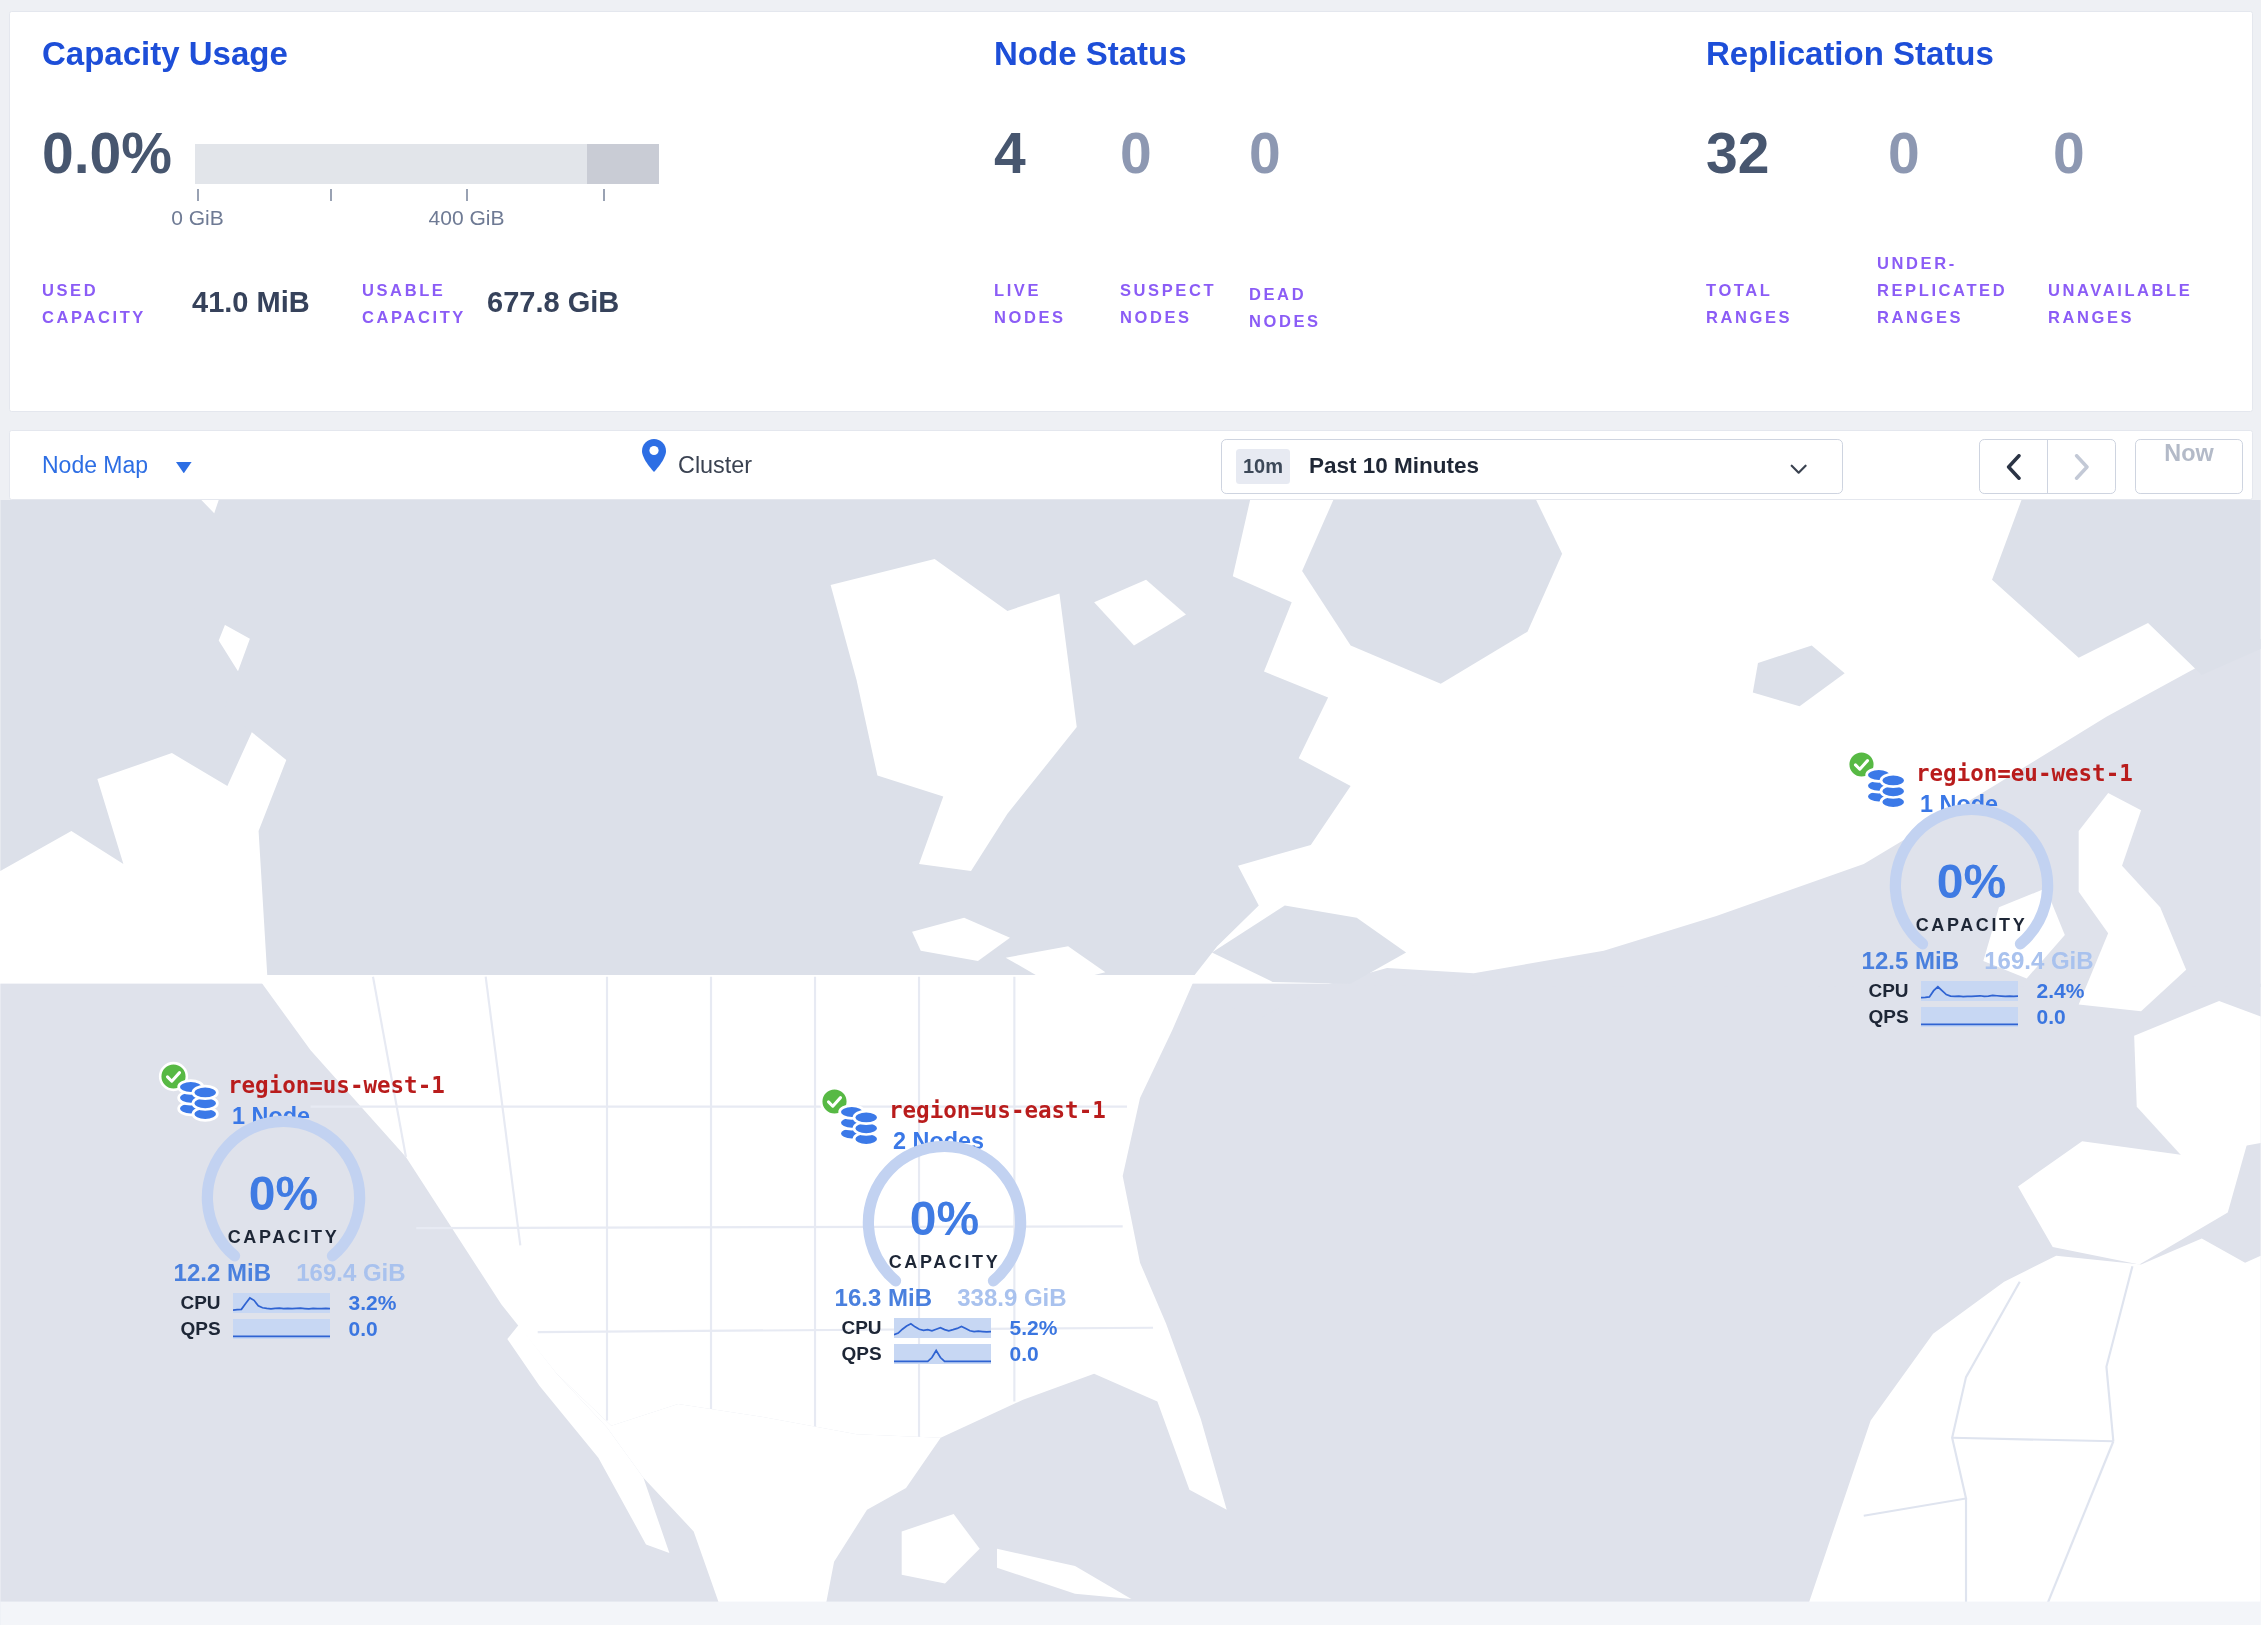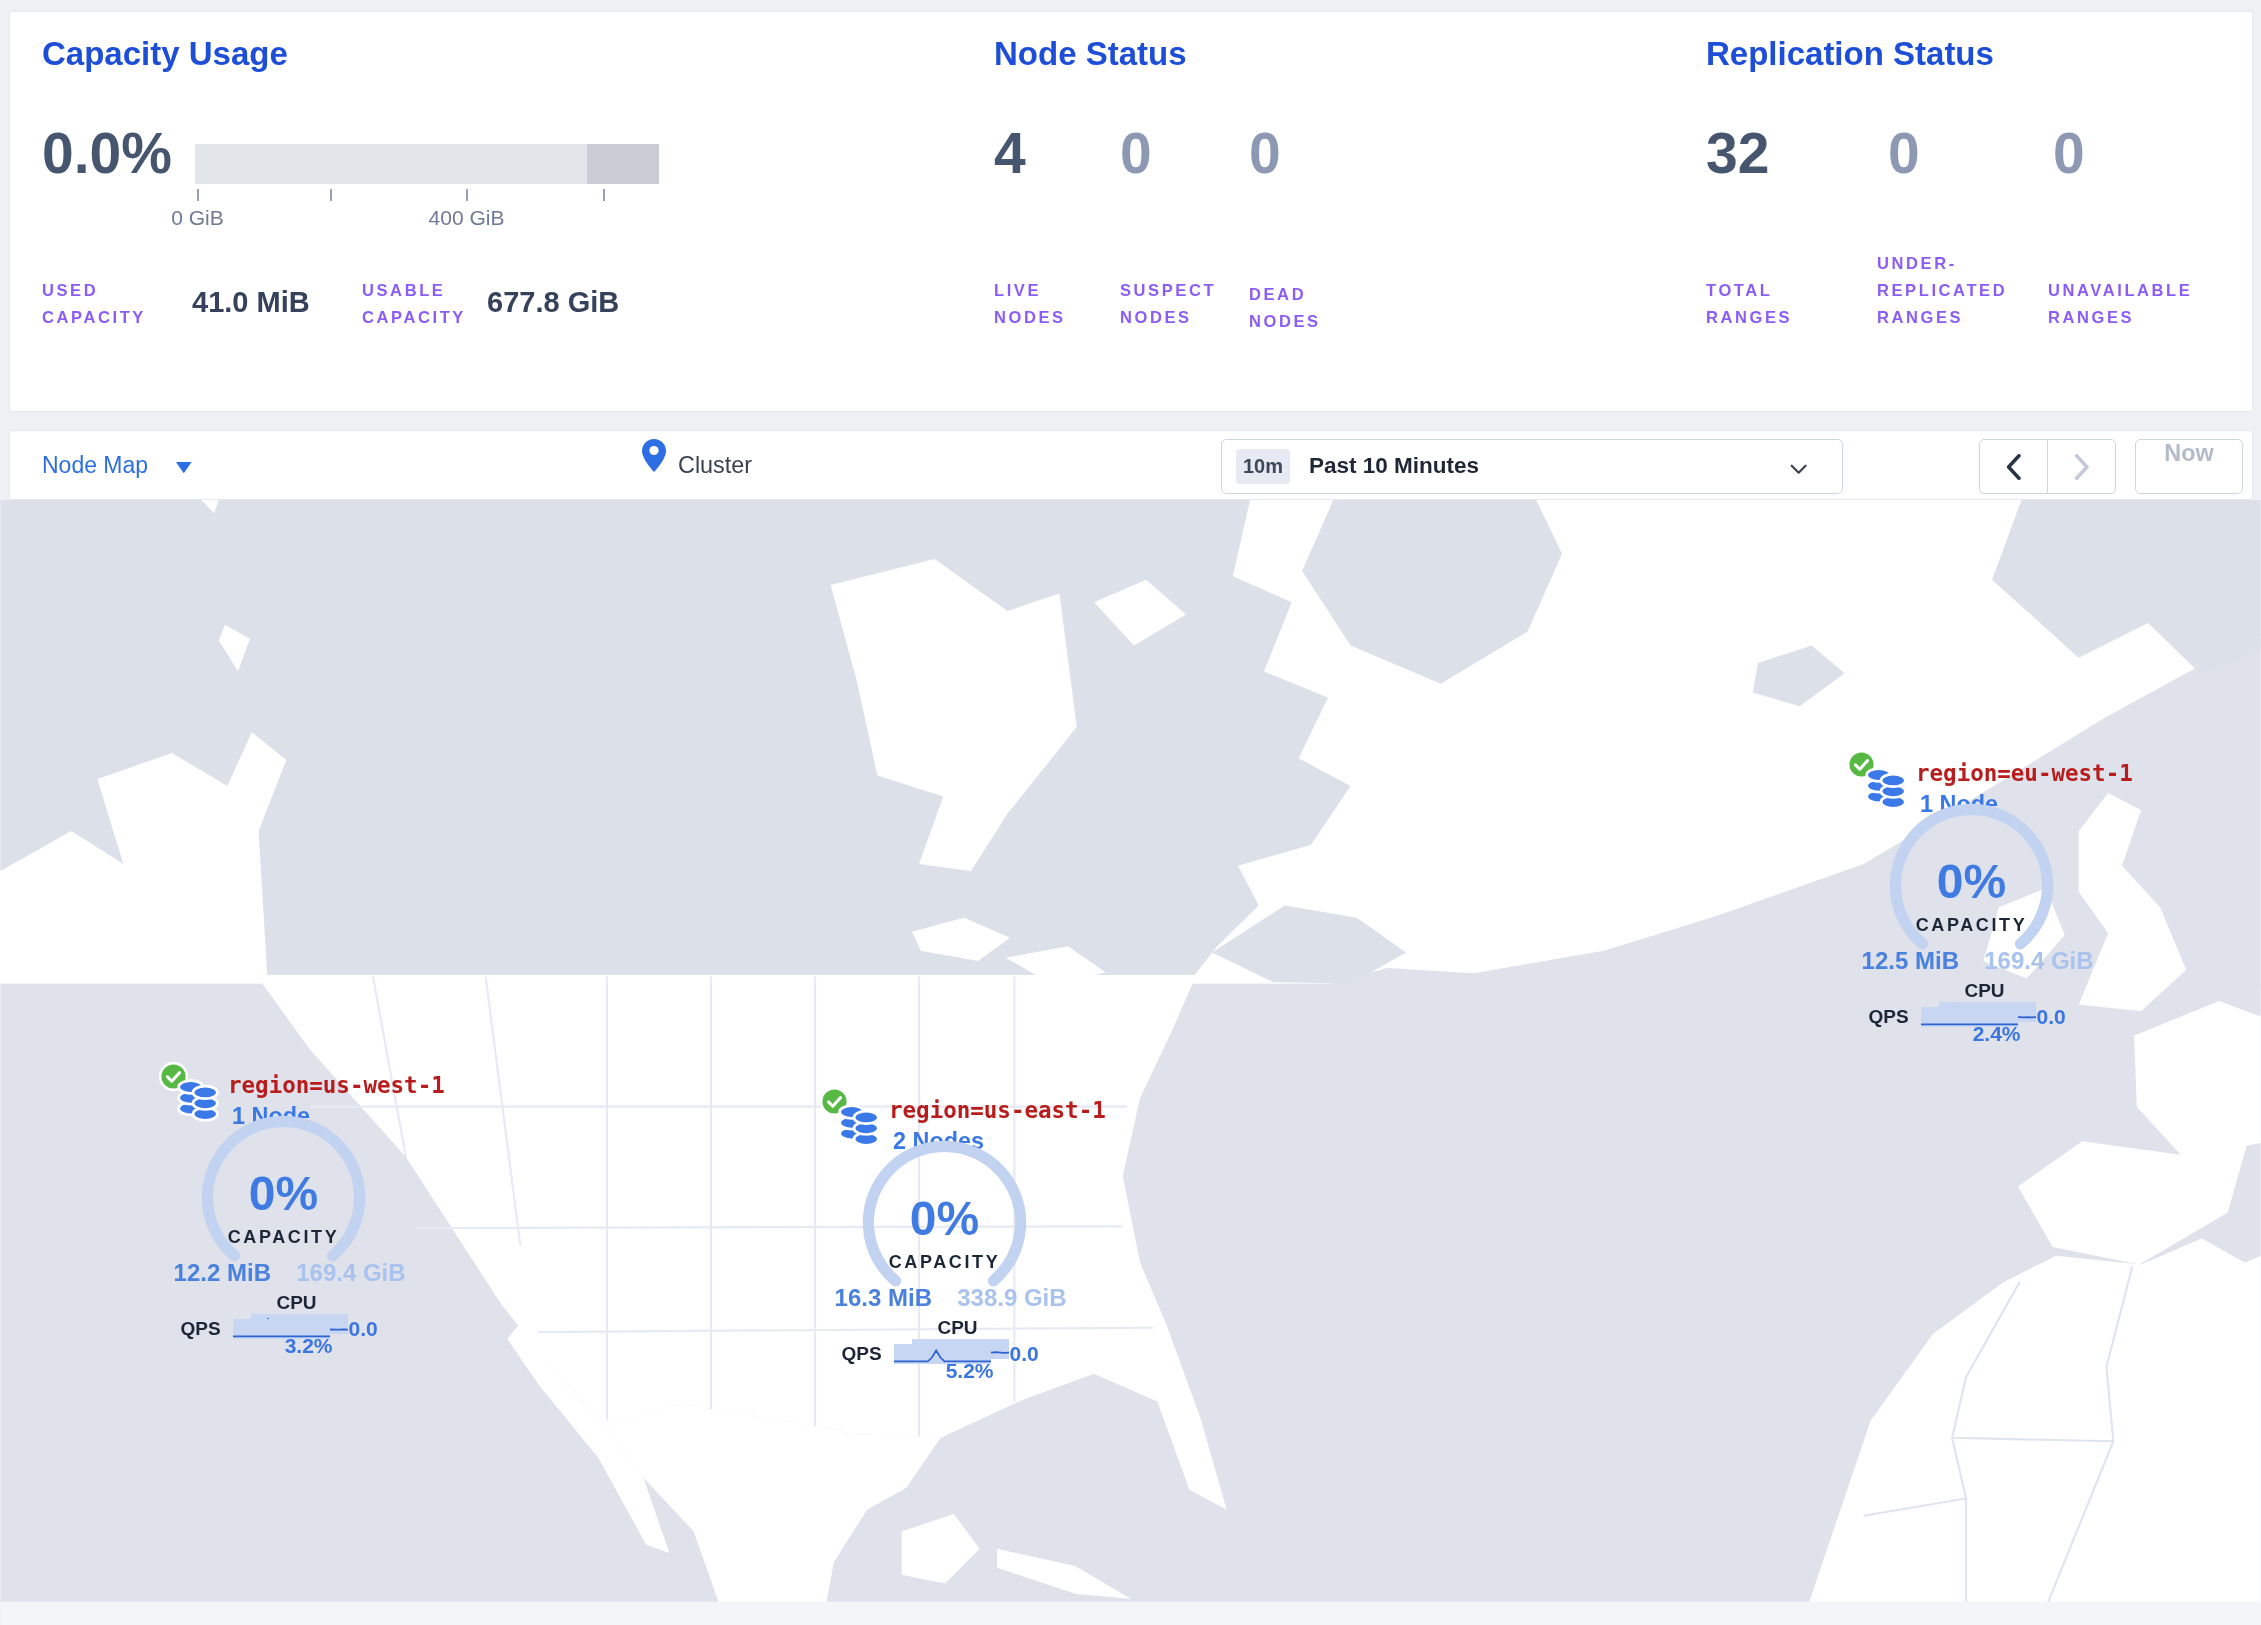--- a/index.html
+++ b/index.html
@@ -43,21 +43,21 @@
                  font-size:48px; line-height:48px; font-weight:700; color:#3f7be3; }
   .marker .cap-label { position:absolute; left:39px; top:166px; width:173px; text-align:center;
                        font-size:18px; font-weight:700; letter-spacing:2.6px; color:#1d2636; }
   .marker .vals { position:absolute; left:15.6px; top:198px; width:232px; display:flex; justify-content:space-between; }
   .marker .used { font-size:24px; font-weight:600; color:#4a80de; }
   .marker .total { font-size:24px; font-weight:600; color:#a9c2ee; }
   .marker .mrow { position:absolute; left:15.6px; width:251px; height:22.5px; display:flex; align-items:center; }
   .marker .mrow .mlabel { width:47px; text-align:right; font-size:19px; font-weight:700; color:#1d2636; margin-right:12px; }
   .marker .mrow .spark { width:97px; height:20px; background:#c7d7f3; }
   .marker .mrow .mval { margin-left:19px; font-size:21px; font-weight:700; color:#3b76e0; }
-  .row-cpu { top:231px;flex-direction:column; } .row-qps { top:257px; }
+  .row-cpu { top:231px; } .row-qps { top:257px; }
 </style>
 </head>
 <body>
 
 <div id="app">
 
   <div class="panel" style="left:8.7px; top:11.3px; width:2244px; height:401px;"></div>
 
   <div class="abs sec-title" style="left:42px; top:35px;">Capacity Usage</div>
   <div class="abs big-num" style="left:42px; top:120px;">0.0%</div>

